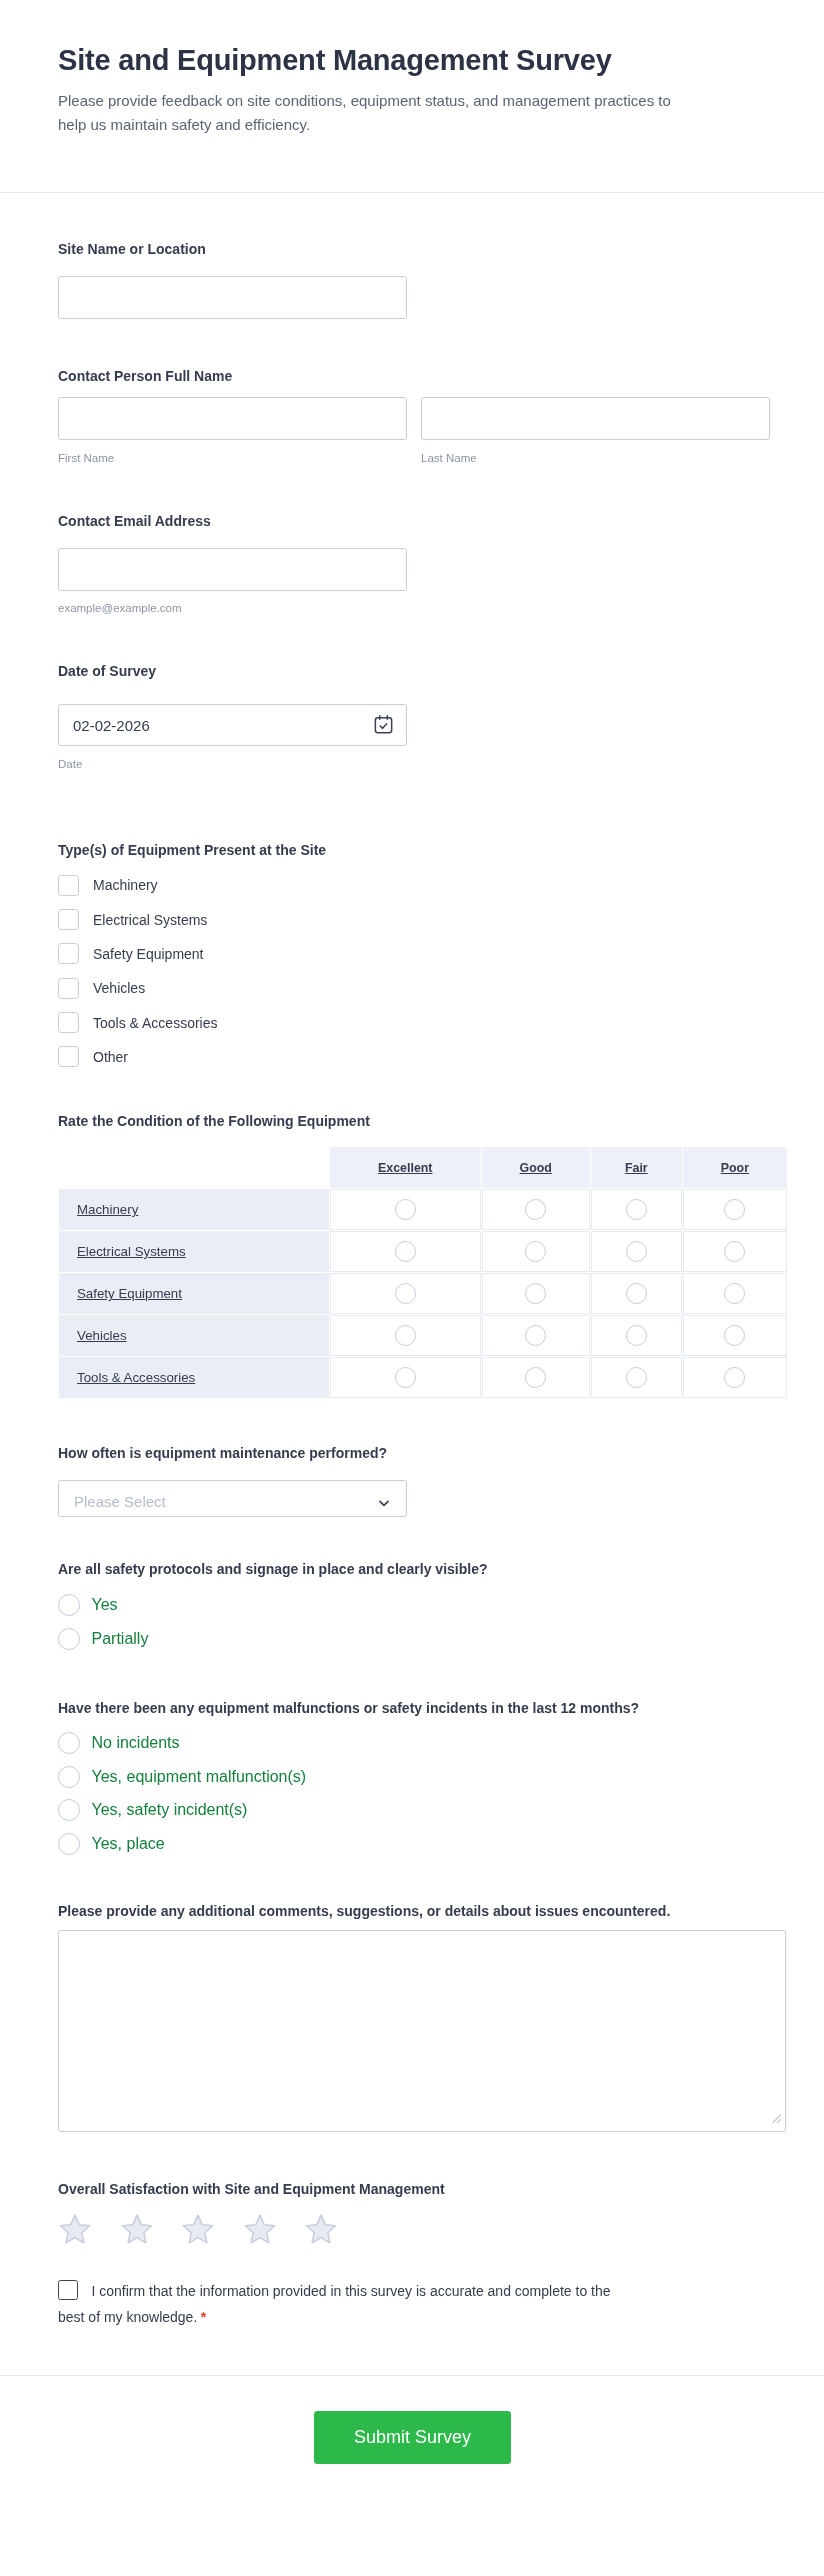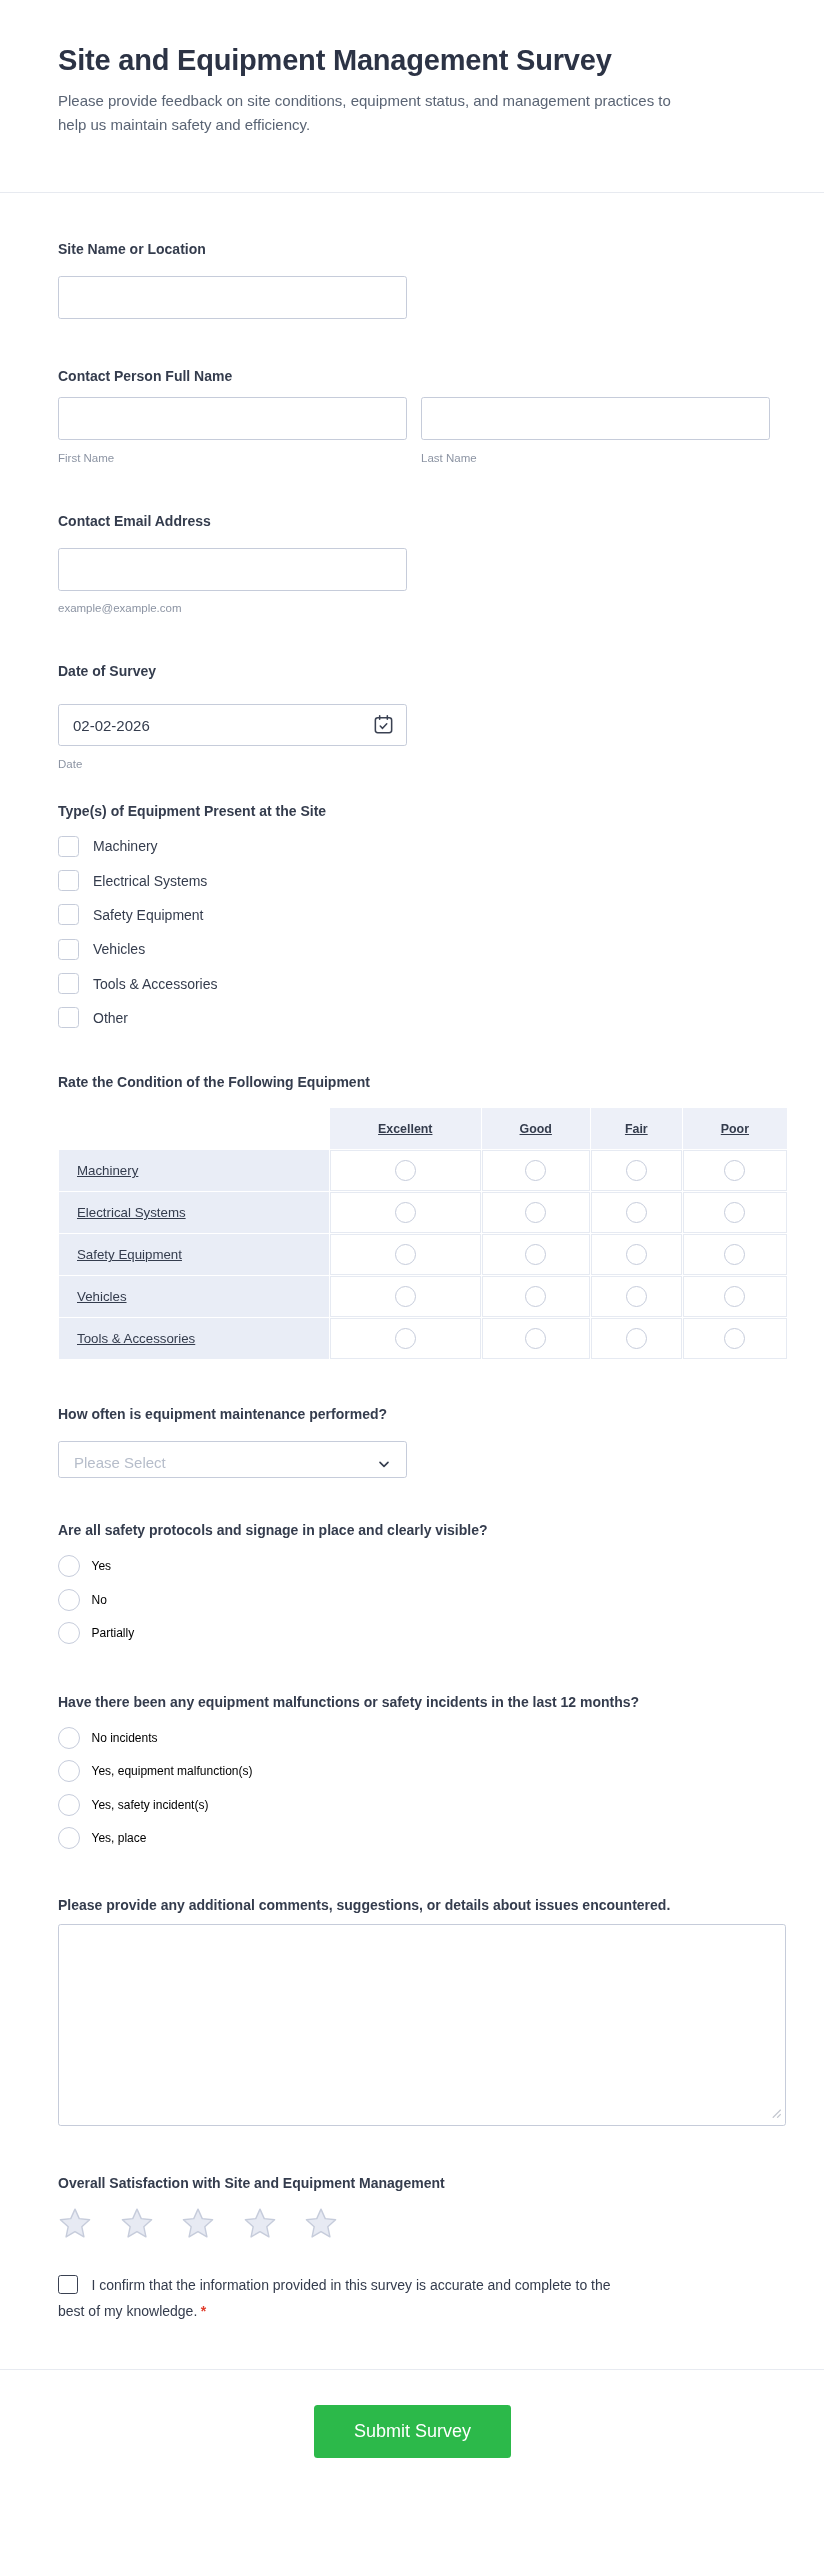--- a/index.html
+++ b/index.html
@@ -51,21 +51,21 @@
   
   .select-box { position:relative; width:349px; height:37px; margin-top:18px; cursor:pointer; }
   .select-box .ph { position:absolute; left:15px; top:11.5px; font-size:15px; color:#B6BDCA; }
   .select-box .chev { position:absolute; right:14px; top:13.3px; }
 
   
   .radio-list { margin-top:16px; }
   .radio-row { display:flex; align-items:center; margin-top:11.5px; }
   .radio-row:first-child { margin-top:0; }
   .radio-circ { width:22px; height:22px; border:0.9px solid #C6CCDB; border-radius:50%; background:#fff; flex:0 0 auto; }
-  .radio-row span.opt { margin-left:11.5px; font-size:12px; color:#000000; }
+  .radio-row span.opt { margin-left:11.5px; font-size:16px; color:#15803d; }
 
   
   .stars { margin-top:14px; display:flex; gap:27.5px; }
   .star { width:34px; height:34px; cursor:pointer; }
 
   
   textarea.comments { width:728px; height:202px; margin-top:7px; resize:none; padding:10.6px; font-size:14px; }
   .ta-wrap { position:relative; width:728px; }
   .ta-grip { position:absolute; right:4.4px; bottom:8px; }
 
@@ -125,21 +125,21 @@
             <rect x="3.5" y="5" width="17" height="15.5" rx="2.5"></rect>
             <line x1="8" y1="2.8" x2="8" y2="6.6"></line>
             <line x1="16" y1="2.8" x2="16" y2="6.6"></line>
             <path d="M8.6 13.6 l2.4 2.4 l4.4 -4.8"></path>
           </svg>
         </span>
       </div>
       <div class="sublabel">Date</div>
     </div>
 
-    <div class="q" style="margin-top:33px;">
+    <div class="q" style="margin-top:72px;">
       <div class="qlabel">Type(s) of Equipment Present at the Site</div>
       <div class="chk-list">
         <div class="chk-row">
           <span class="chk-box"></span>
           <span class="opt">Machinery</span>
         </div>
         <div class="chk-row">
           <span class="chk-box"></span>
           <span class="opt">Electrical Systems</span>
         </div>
@@ -235,24 +235,20 @@
 
     <div class="q" style="margin-top:44px;">
       <div class="qlabel">Are all safety protocols and signage in place and clearly visible?</div>
       <div class="radio-list">
         <div class="radio-row">
           <span class="radio-circ"></span>
           <span class="opt">Yes</span>
         </div>
         <div class="radio-row">
           <span class="radio-circ"></span>
-          <span class="opt">No</span>
-        </div>
-        <div class="radio-row">
-          <span class="radio-circ"></span>
           <span class="opt">Partially</span>
         </div>
       </div>
     </div>
 
     <div class="q" style="margin-top:46px;">
       <div class="qlabel long">Have there been any equipment malfunctions or safety incidents in the last 12 months?</div>
       <div class="radio-list" style="margin-top:12.4px;">
         <div class="radio-row">
           <span class="radio-circ"></span>

